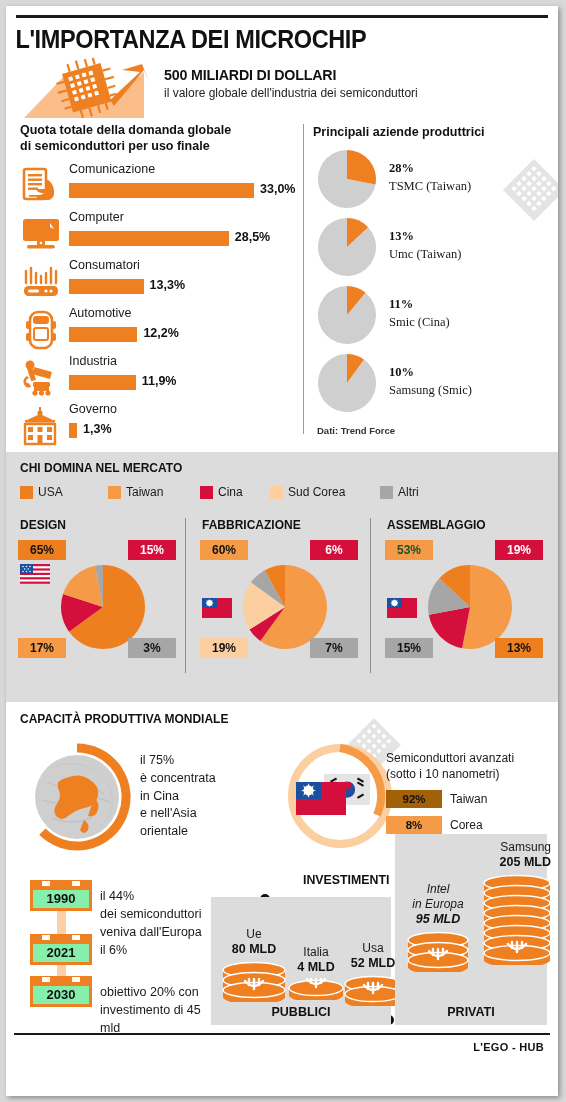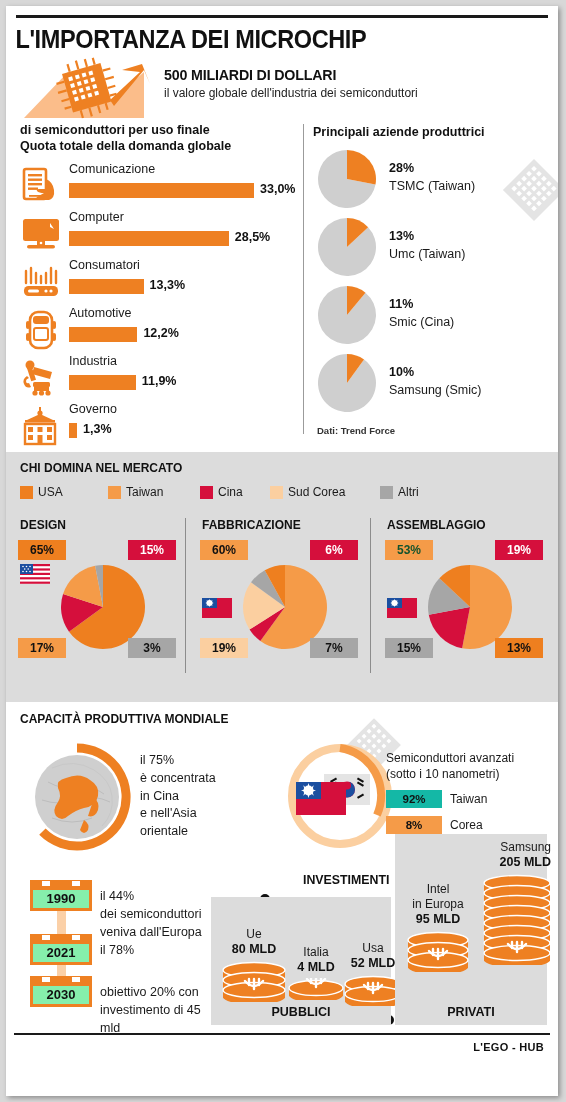--- a/index.html
+++ b/index.html
@@ -50,21 +50,21 @@
   .bar-label { position: absolute; left: 49px; top: 0px; font-size: 12.5px; color: #1a1a1a; }
   .bar-track { position: absolute; left: 49px; top: 21px; height: 15px; }
   .bar-fill { height: 15px; background: #ee8022; }
   .bar-val {
     position: absolute; top: 20px; font-weight: bold; font-size: 12.5px; color: #111;
     white-space: nowrap;
   }
 
   
   .pie-list { margin-top: 9px; }
-  .pie-row { position: relative; height: 68px; }
+  .pie-row { position: relative; height: 68px; font-family: Liberation Serif, serif; }
   .pie-c { position: absolute; left: 4px; top: 0; width: 60px; height: 60px; }
   .pie-pct { position: absolute; left: 76px; top: 12px; font-weight: bold; font-size: 12.5px; color: #111; }
   .pie-name { position: absolute; left: 76px; top: 30px; font-size: 12.5px; color: #1a1a1a; }
   .src-note { font-size: 9.5px; font-weight: bold; color: #333; margin-top: 4px; margin-left: 4px; }
 
   
   .band { position: relative; background: #dcdcdc; padding: 9px 0 0 0; height: 250px; }
   .band-title { font-weight: bold; font-size: 12.5px; color: #111; margin-left: 14px;
                 transform: scaleX(0.96); transform-origin: left center; }
   .legend { position: relative; margin: 10px 0 0 14px; height: 15px; }
@@ -215,22 +215,22 @@
         <rect x="5" y="33" width="4" height="4"></rect>
           <rect x="12" y="33" width="4" height="4"></rect>
         <rect x="19" y="33" width="4" height="4"></rect>
           <rect x="26" y="33" width="4" height="4"></rect>
         <rect x="33" y="33" width="4" height="4"></rect>
       </g>
     </svg>
 
     <div class="left-col">
       <div class="sec-head">
+        <div>Quota totale della domanda globale</div>
         <div>di semiconduttori per uso finale</div>
-        <div>Quota totale della domanda globale</div>
       </div>
       <div class="bars" id="bars">
           <div class="bar-row">
     <span class="bar-icon"><svg viewBox="0 0 42 42" width="42" height="42" fill="#ee8022">
       <rect x="4" y="4" width="22" height="30" rx="2" fill="none" stroke="#ee8022" stroke-width="2.6"></rect>
       <rect x="8" y="9" width="14" height="2.4"></rect>
                 <rect x="8" y="13.5" width="14" height="2.4"></rect>
       <rect x="8" y="18" width="14" height="2.4"></rect>
                 <rect x="8" y="22.5" width="10" height="2.4"></rect>
       <rect x="9" y="30" width="12" height="1.8"></rect>
@@ -590,21 +590,21 @@
         </g>
       </g>
     </svg>
 
     <div class="adv-title">
       <div>Semiconduttori avanzati</div>
       <div>(sotto i 10 nanometri)</div>
     </div>
     <div id="advrows">
         <div class="adv-row" style="top: 78px;">
-          <span class="adv-chip" style="background:#14b8a6">92%</span>
+          <span class="adv-chip" style="background:#a16207">92%</span>
                  <span class="adv-name">Taiwan</span>
         </div>
         <div class="adv-row" style="top: 104px;">
           <span class="adv-chip" style="background:#f59b48">8%</span>
                  <span class="adv-name">Corea del Sud</span>
         </div>
       </div>
 
     <div class="tl">
       <div class="tl-spine"></div>
@@ -622,21 +622,21 @@
             <div>veniva dall'Europa</div>
           </div>
           <div class="tl-item" style="top: 62px;">
             <span class="tl-tab">
                    <span class="tl-nub" style="left:12px"></span>
                    <span class="tl-nub" style="left:42px"></span>
                  </span>
                  <span class="tl-box">2021</span>
           </div>
           <div class="tl-txt" style="top: 70px;">
-            <div>il 78%</div>
+            <div>il 6%</div>
           </div>
           <div class="tl-item" style="top: 104px;">
             <span class="tl-tab">
                    <span class="tl-nub" style="left:12px"></span>
                    <span class="tl-nub" style="left:42px"></span>
                  </span>
                  <span class="tl-box">2030</span>
           </div>
           <div class="tl-txt" style="top: 112px;">
             <div>obiettivo 20% con</div>
@@ -708,21 +708,21 @@
             <line x1="34" y1="9" x2="34" y2="15"></line>
           </g>
               </svg></div>
           </div>
         </div>
       <div class="inv-label">PUBBLICI</div>
     </div>
 
     <div class="inv-priv">
       <div id="privgroups">
-          <div class="coin-group" style="left: 6px; top: 48px; width: 74px;">
+          <div class="coin-group" style="left: 6px; top: 48px; width: 74px; font-style: italic;">
             <div class="coin-cap">Intel</div>
                  <div class="coin-cap">in Europa</div>
                  <div class="coin-amt">95 MLD</div>
                  <div style="margin-top:2px"><svg viewBox="0 0 62 42" width="62" height="42">
                 <ellipse cx="31" cy="17" rx="30" ry="7.5" fill="#ee8022"></ellipse>
                 <rect x="1" y="10" width="60" height="8" fill="#ee8022"></rect>
                 <ellipse cx="31" cy="10" rx="30" ry="7.5" fill="#ee8022" stroke="#fff" stroke-width="1.4"></ellipse>
                 <ellipse cx="31" cy="27" rx="30" ry="7.5" fill="#ee8022"></ellipse>
                 <rect x="1" y="20" width="60" height="8" fill="#ee8022"></rect>
                 <ellipse cx="31" cy="20" rx="30" ry="7.5" fill="#ee8022" stroke="#fff" stroke-width="1.4"></ellipse>

